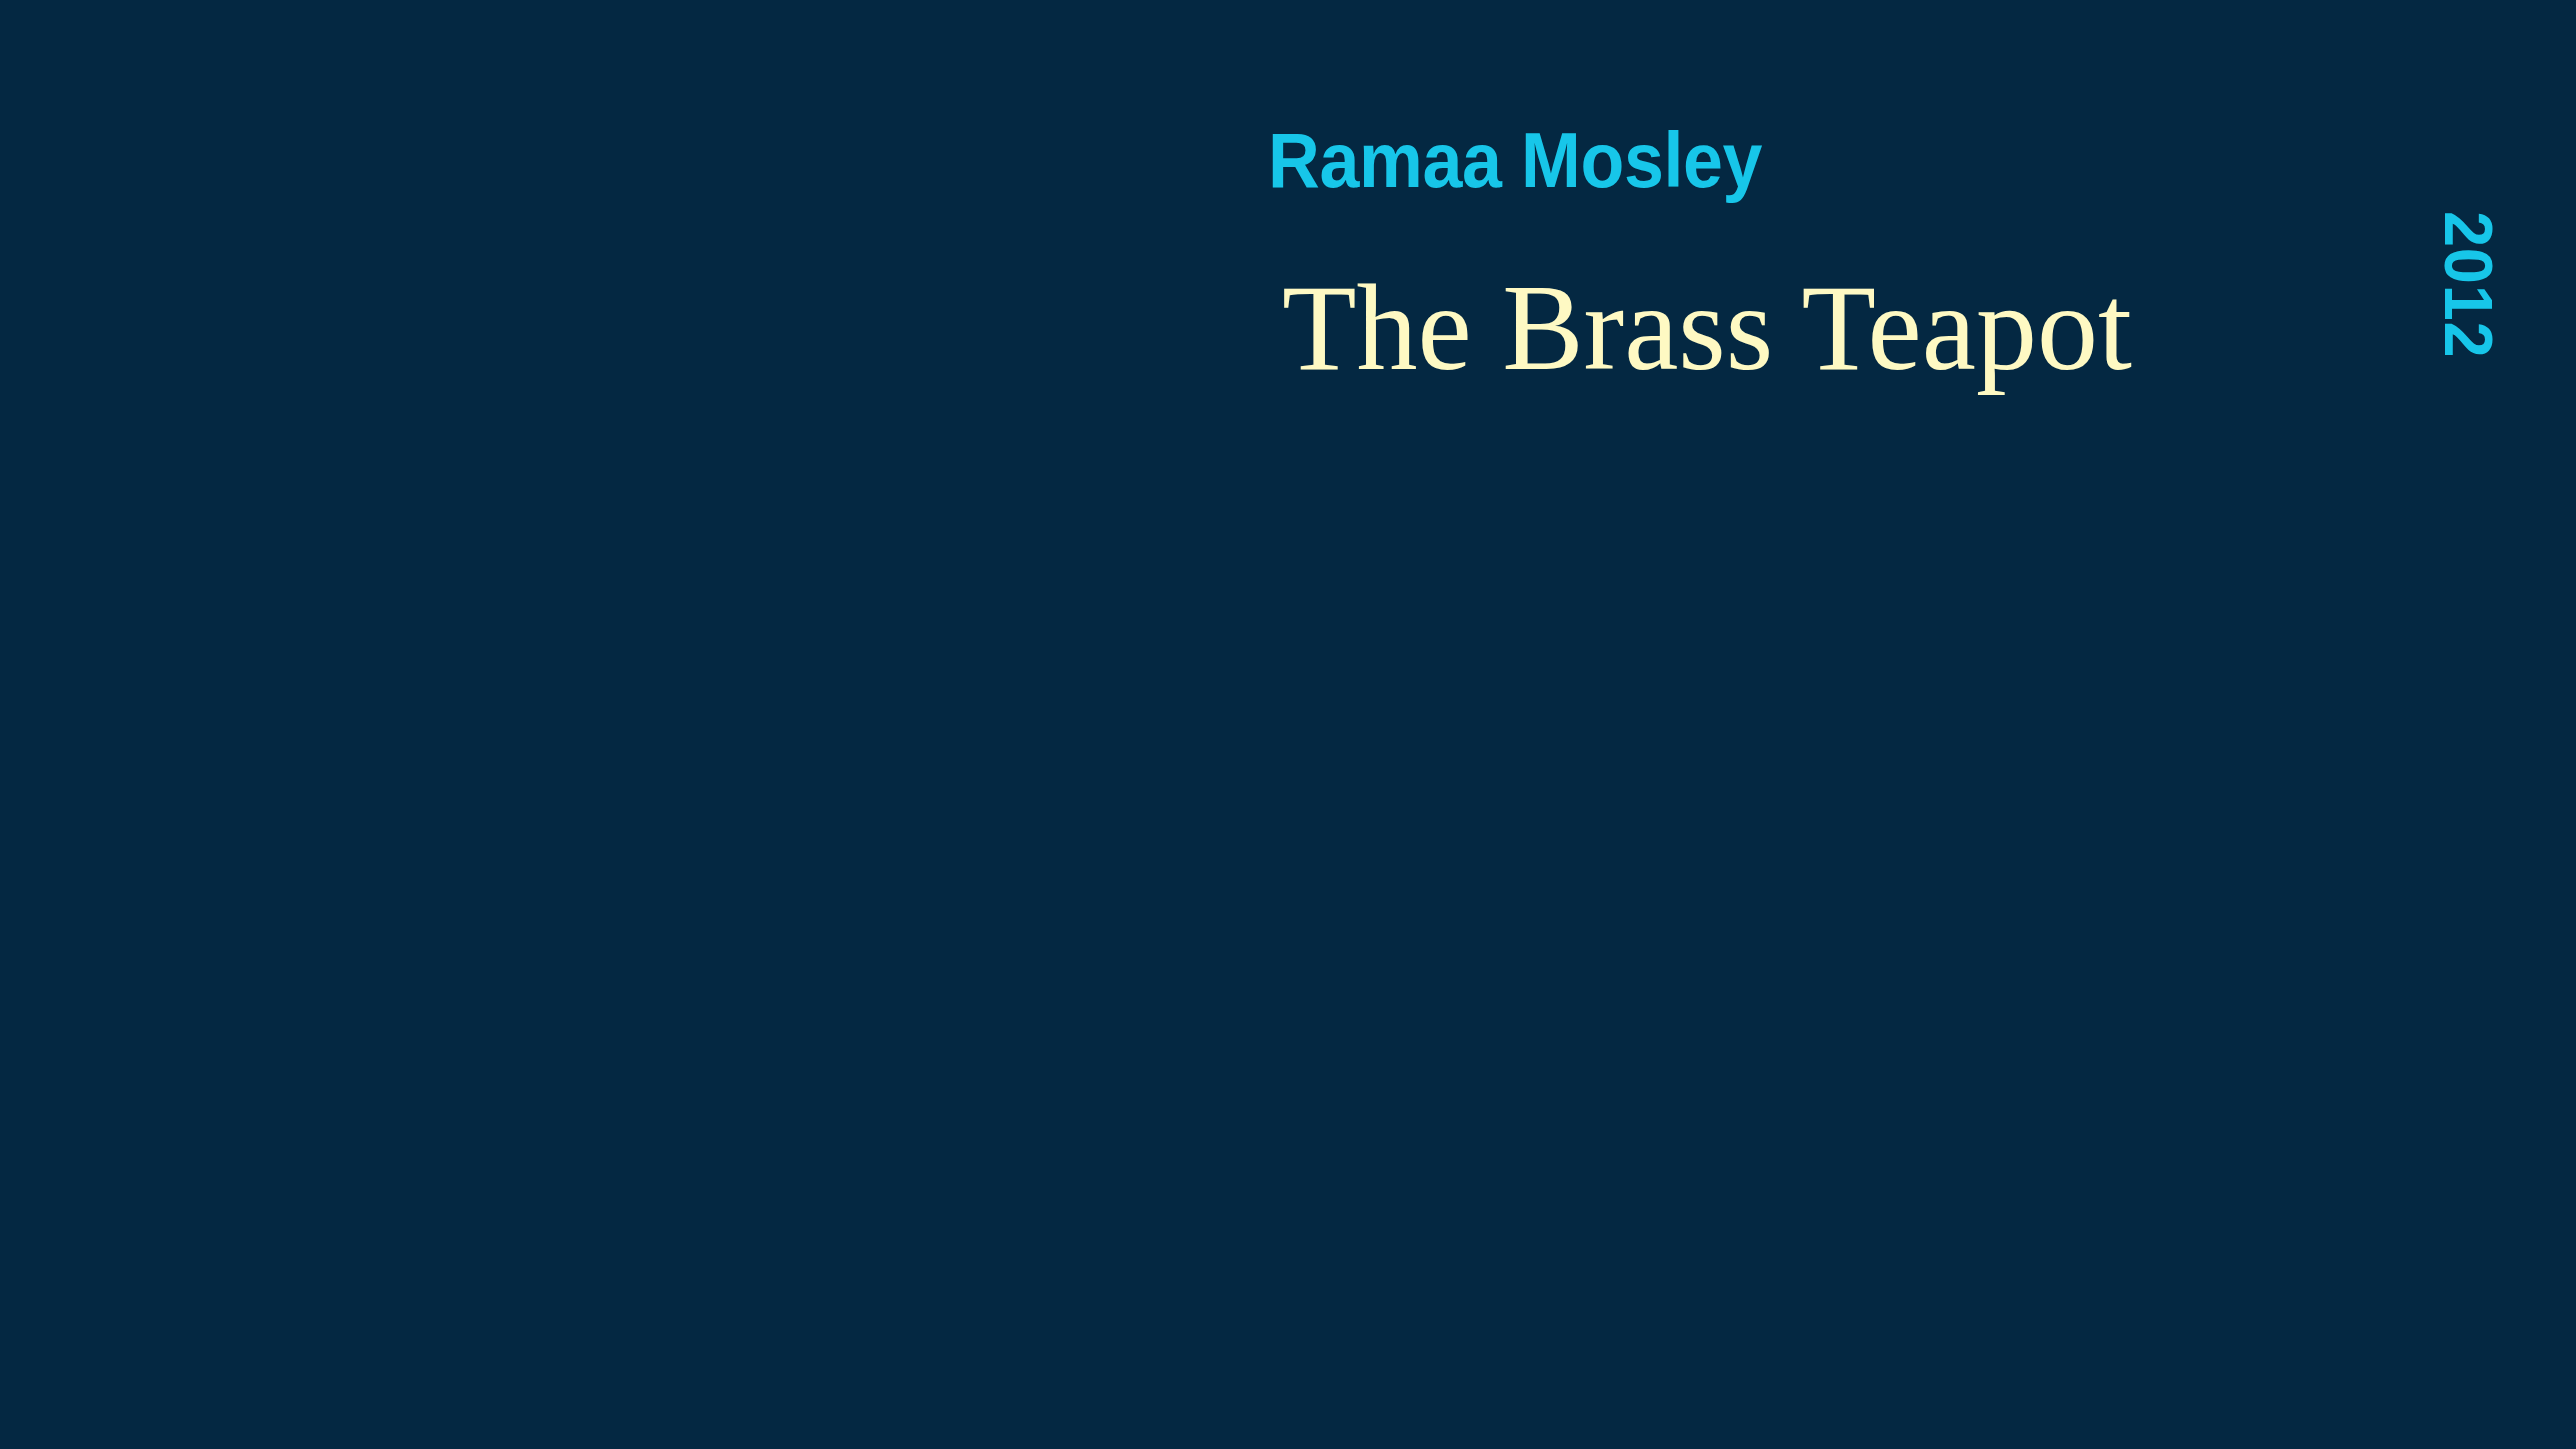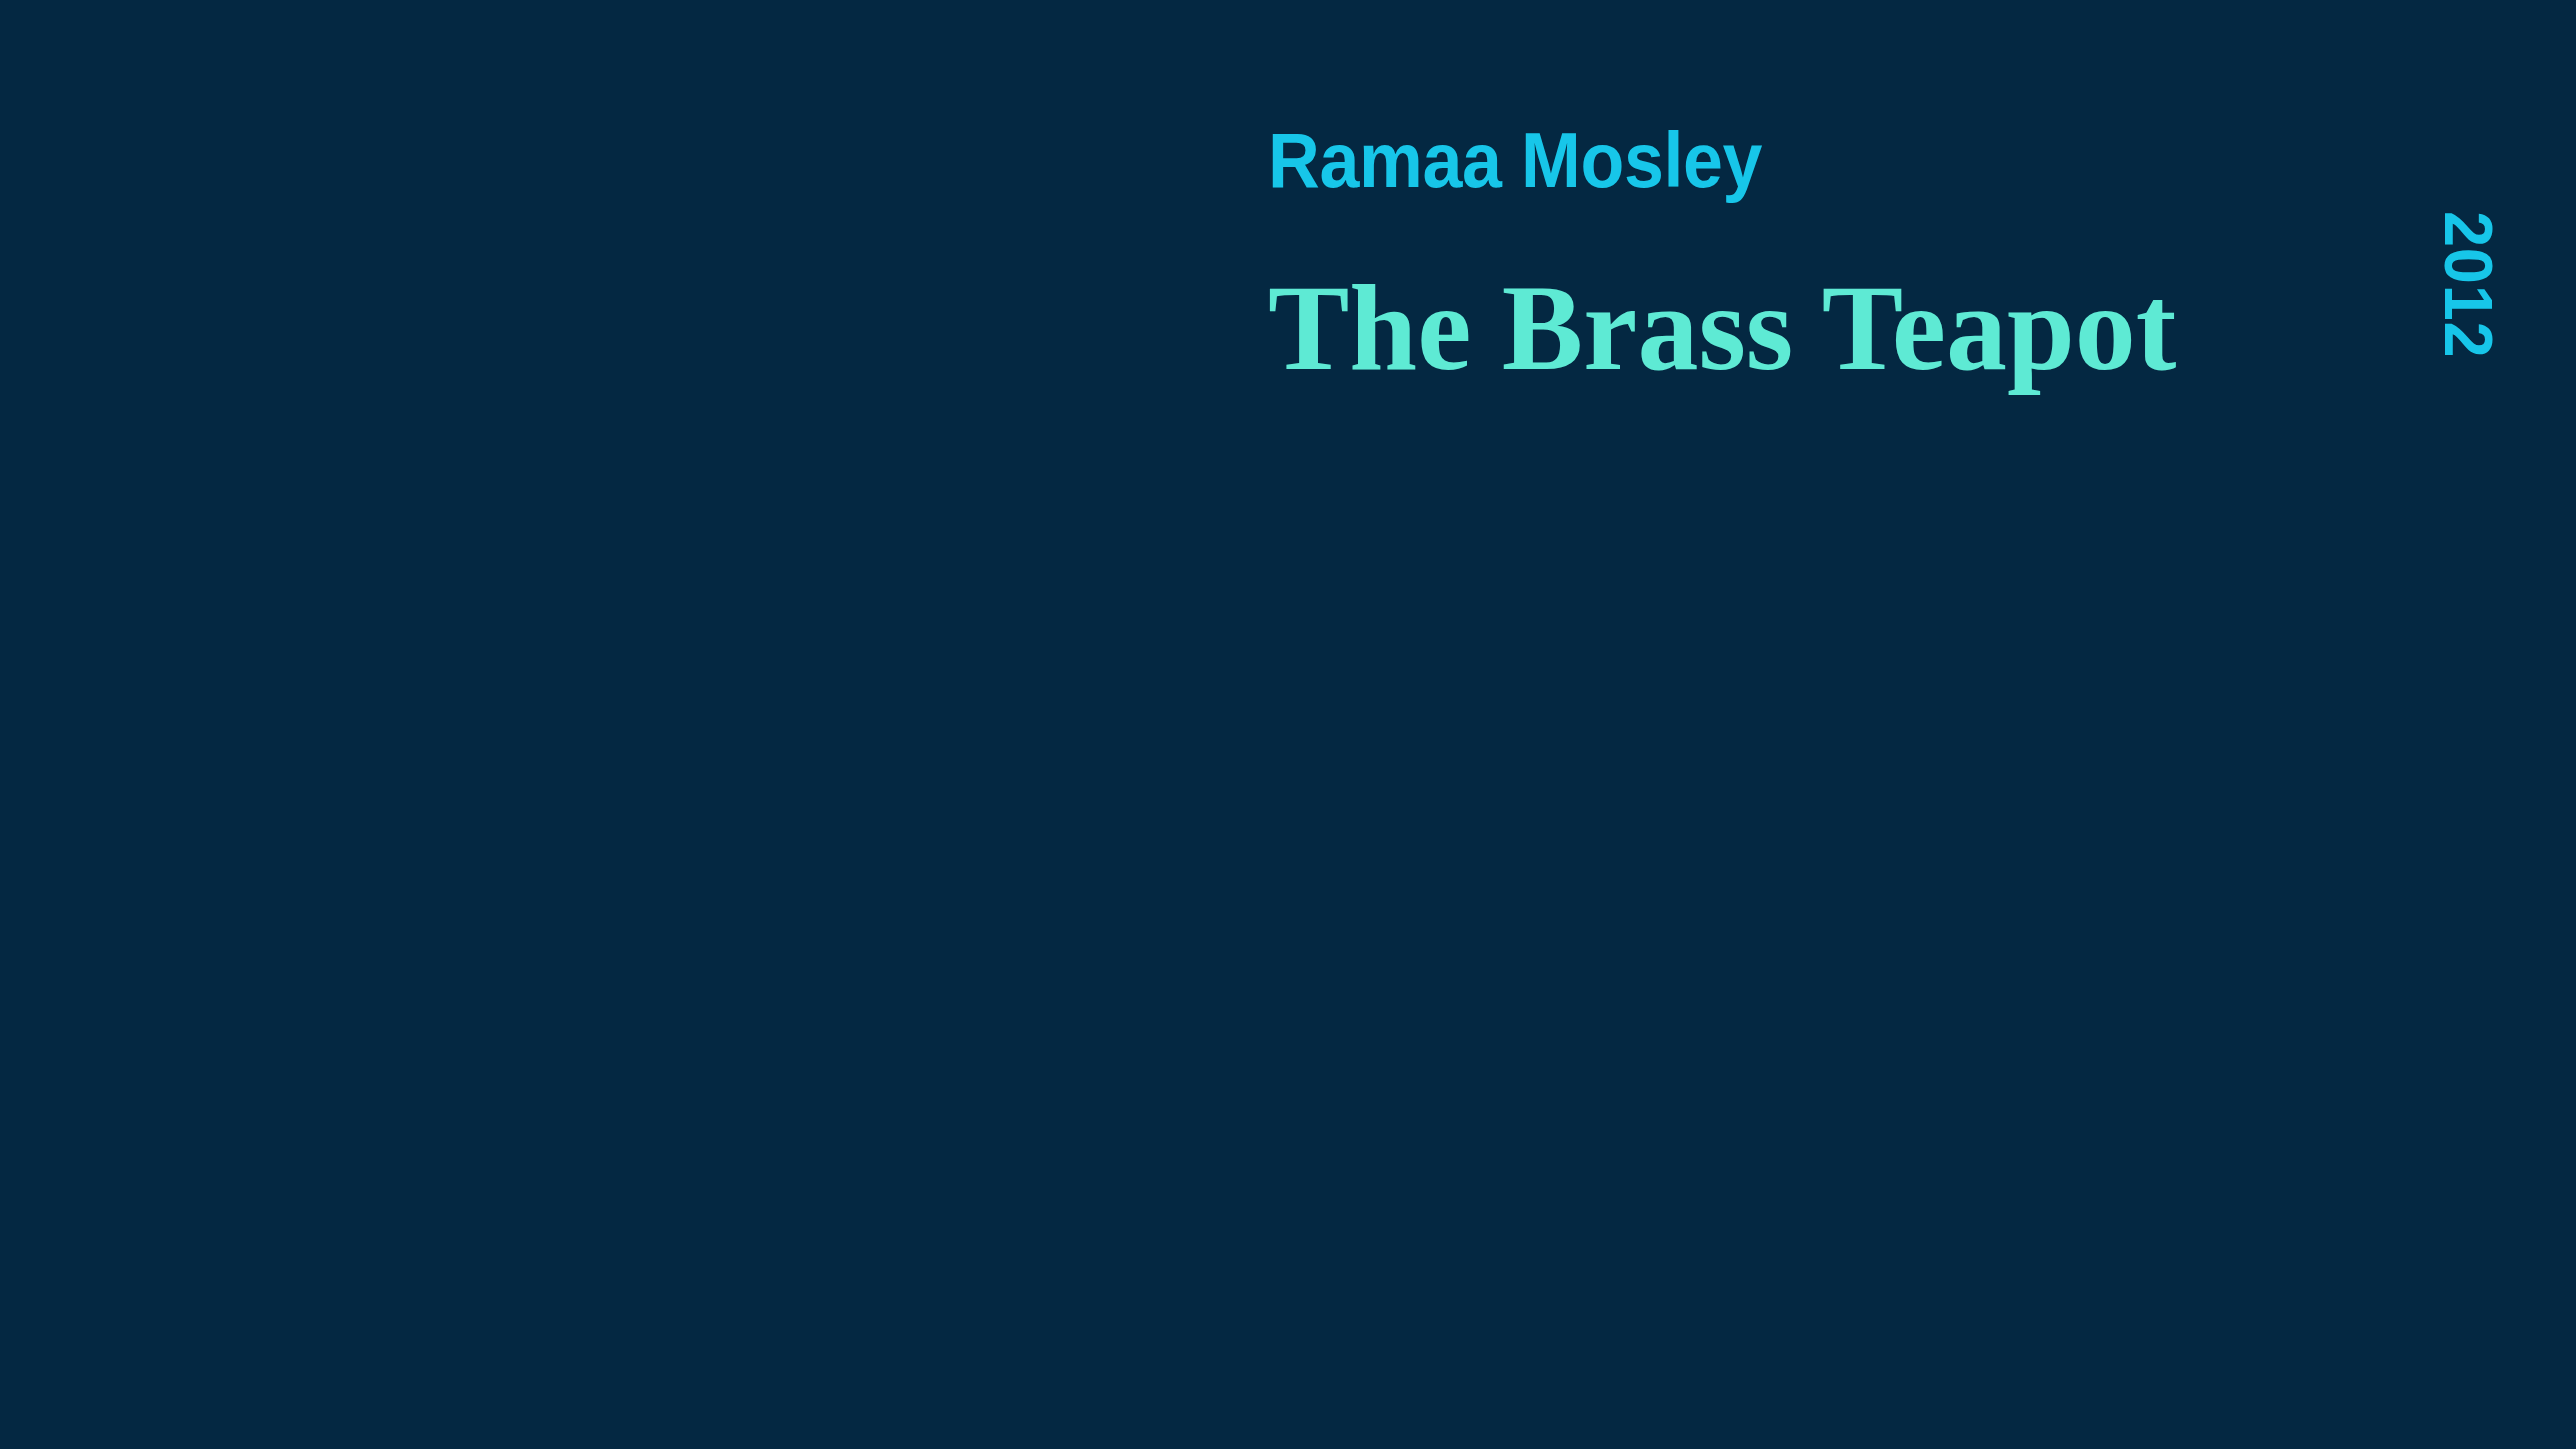--- a/index.html
+++ b/index.html
@@ -37,28 +37,28 @@
     letter-spacing: -0.4px;
     transform: scaleX(0.92);
     transform-origin: left center;
     white-space: nowrap;
     margin: 0;
     padding: 0;
   }
 
   .film-title {
     display: block;
-    color: #5eead4;
+    color: #fef9c3;
     font-family: "Liberation Serif", serif;
-    font-weight: 700;
+    font-weight: 400;
     font-size: 122px;
     line-height: 1.0;
     letter-spacing: 0px;
     white-space: nowrap;
-    margin: 0;
+    margin: 14px;
     padding: 0;
     margin-top: 68px;
   }
 
   
   .year-badge {
     position: absolute;
     left: 2434px;
     top: 211px;
     color: #17C6E9;

